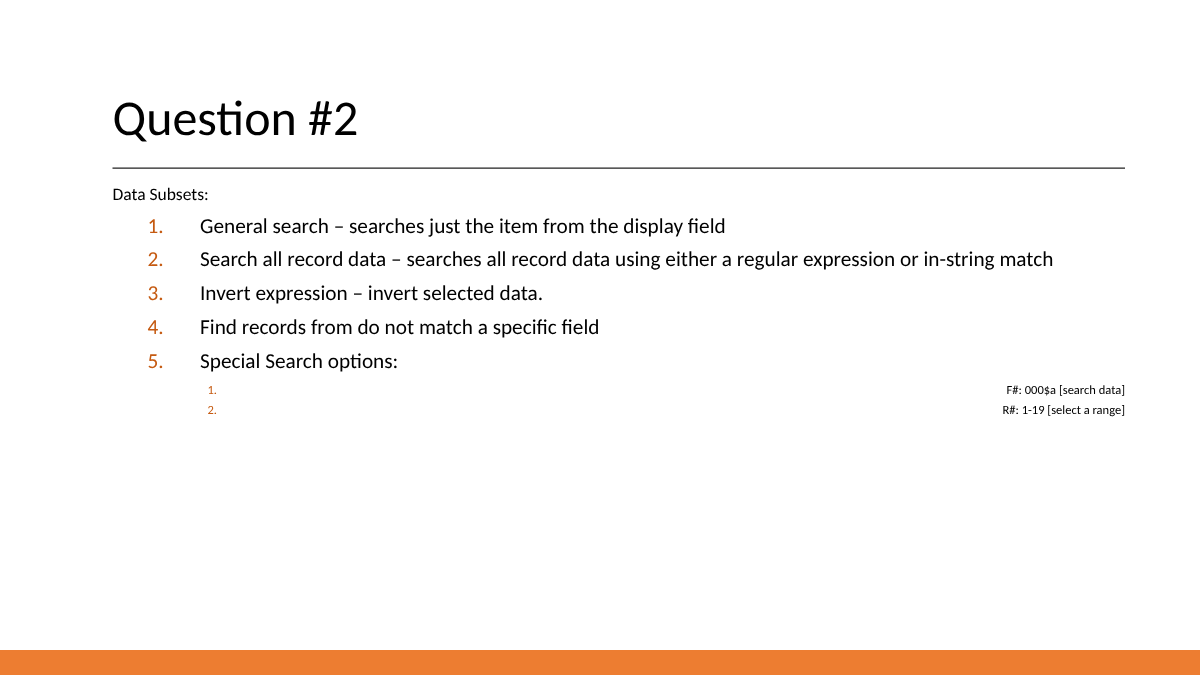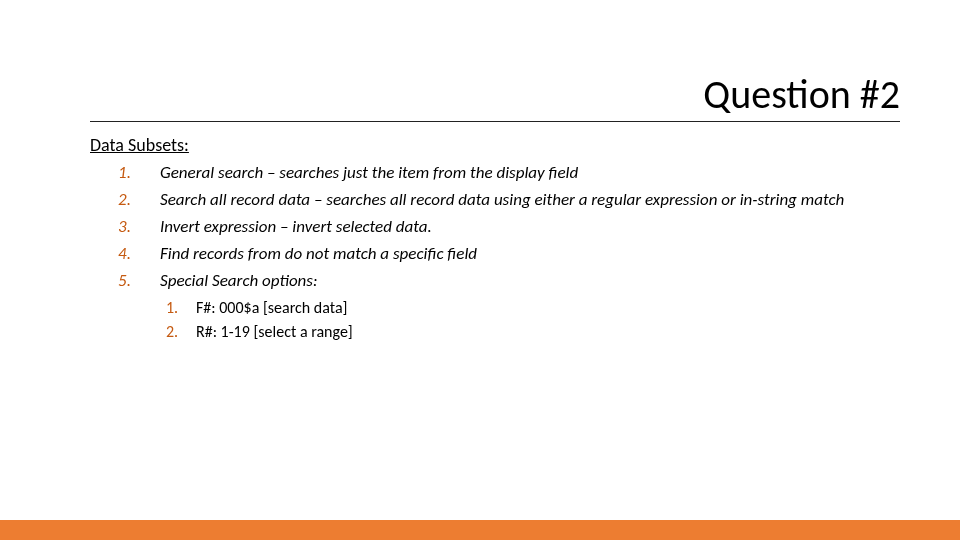--- a/index.html
+++ b/index.html
@@ -19,61 +19,59 @@
     box-sizing: border-box;
   }
   .content {
     padding: 70px 60px 0 90px;
   }
   .title {
     font-size: 40px;
     font-weight: 400;
     margin: 0 0 10px 0;
     border-bottom: 1px solid #222;
-    padding-bottom: 2px;
+    padding-bottom: 15px;
     display: block;
     width: 100%;
-    text-align: right;
   }
   .sub1 {
-    font-size: 18px;
+    font-size: 14px;
     margin: 12px 0 6px 0;
-    text-decoration: underline;
   }
   .sub2 {
     font-size: 18px;
     margin: 16px 0 4px 0;
   }
   ol.main-list {
     margin: 2px 0 0 0;
     padding: 0 0 0 40px;
     font-size: 17px;
     counter-reset: mainitem;
     list-style: none;
   }
   ol.main-list > li {
     counter-increment: mainitem;
     position: relative;
     padding-left: 30px;
     margin: 0 0 4px 0;
     line-height: 1.35;
-    font-style: italic;
   }
   ol.main-list > li::before {
     content: counter(mainitem) ".";
     position: absolute;
     left: -12px;
     color: #c55a11;
   }
   ol.sub-list {
     margin: 4px 0 0 0;
     padding: 0 0 0 76px;
-    font-size: 16px;
+    font-size: 10px;
     counter-reset: subitem;
     list-style: none;
+    text-align: right;
   }
   ol.sub-list > li {
     counter-increment: subitem;
     position: relative;
     padding-left: 30px;
     margin: 0 0 2px 0;
     line-height: 1.4;
   }
   ol.sub-list > li::before {
     content: counter(subitem) ".";

